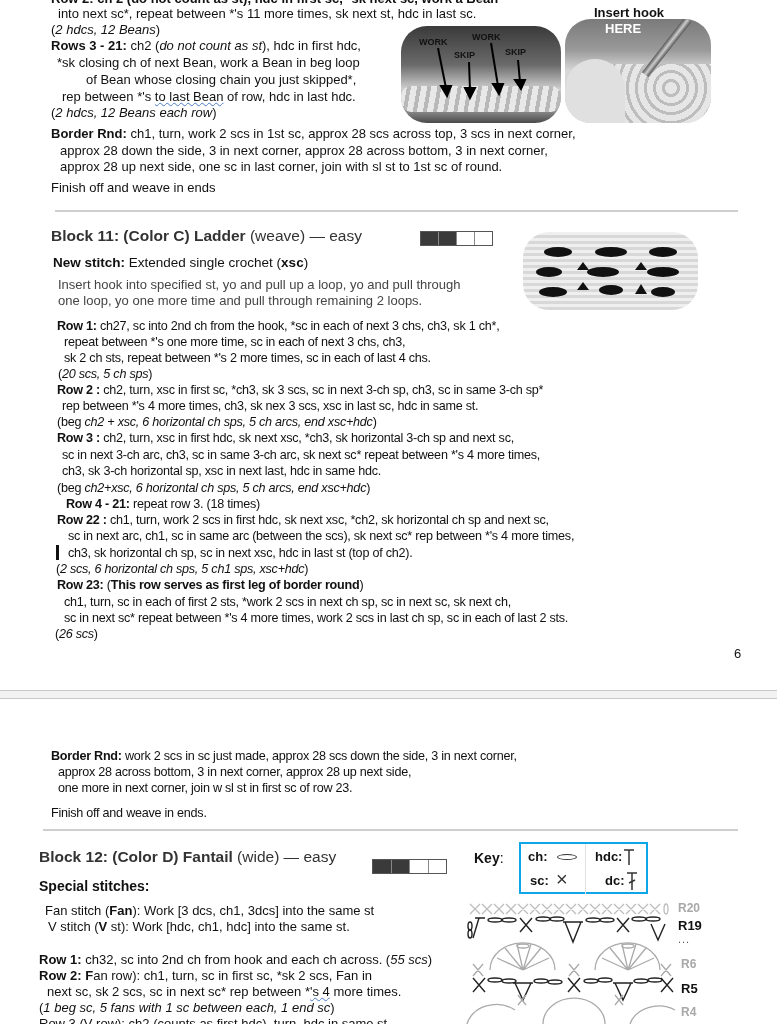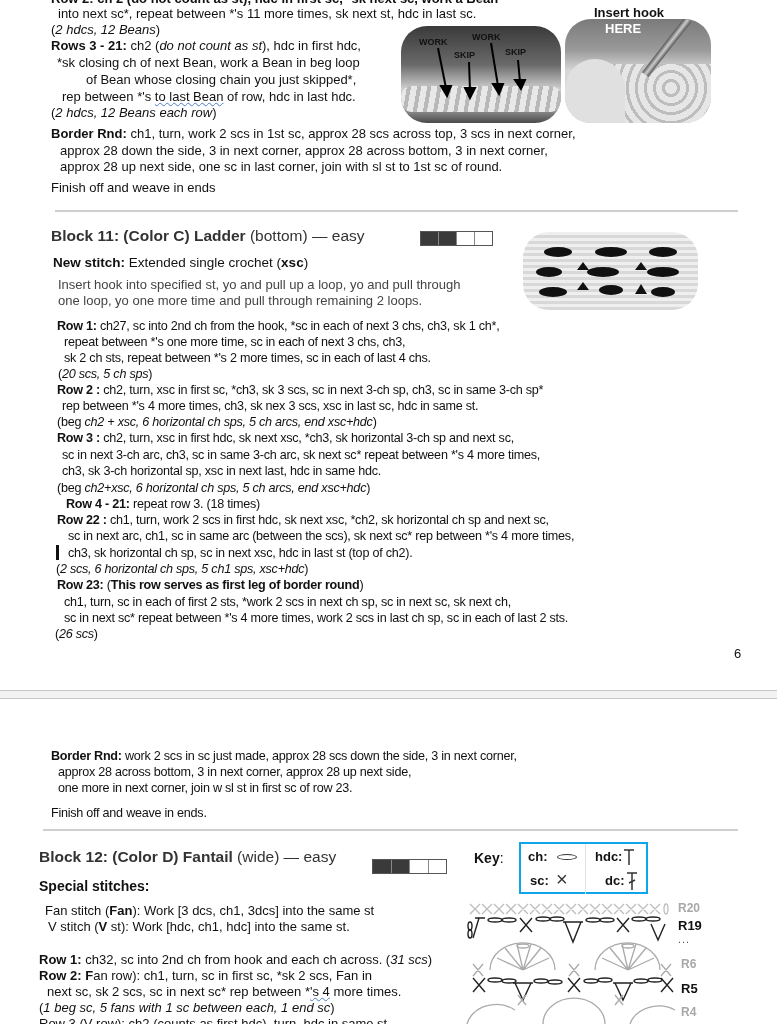--- a/index.html
+++ b/index.html
@@ -62,21 +62,21 @@
     <div class="abs" style="left:40px; top:2px; font-size:13px; font-weight:bold; color:#fff;">HERE</div>
   </div>
 
   <div class="ln" style="left:51px; top:126px;"><b>Border Rnd:</b><span>  ch1, turn, work 2 scs in 1st sc, approx 28 scs across top, 3 scs in next corner,</span></div>
   <div class="ln" style="left:60px; top:143px;">approx 28 down the side, 3 in next corner, approx 28 across bottom, 3 in next corner,</div>
   <div class="ln" style="left:60px; top:159px;">approx 28 up next side, one sc in last corner, join with sl st to 1st sc of round.</div>
   <div class="ln" style="left:51px; top:180px;">Finish off and weave in ends</div>
 
   <div class="rule" style="left:55px; top:210px; width:683px;"></div>
 
-  <div class="ln heading" style="left:51px; top:228px;"><b>Block 11: (Color C) Ladder</b><span>  (bottom)  —  easy</span></div>
+  <div class="ln heading" style="left:51px; top:228px;"><b>Block 11: (Color C) Ladder</b><span>  (weave)  —  easy</span></div>
   <div class="diff" style="left:420px; top:231px; width:73px; height:15px;">
     <span class="on"></span>
       <span class="on"></span>
       <span></span>
       <span></span>
   </div>
 
   <div class="photo" style="left:523px; top:232px; width:175px; height:78px; background:repeating-linear-gradient(0deg,#d8d8d8 0 3px,#efefef 3px 6px);">
     <svg width="175" height="78">
       <g fill="#111">
@@ -150,21 +150,21 @@
     <span class="on"></span>
       <span class="on"></span>
       <span></span>
       <span></span>
   </div>
 
   <div class="ln" style="left:39px; top:878px; font-size:14px; font-weight:bold;">Special stitches:</div>
   <div class="ln" style="left:45px; top:903px;"><span>Fan stitch (</span><b>Fan</b><span>):  Work [3 dcs, ch1, 3dcs] into the same st</span></div>
   <div class="ln" style="left:48px; top:919px;"><span>V stitch (</span><b>V</b><span> st):     Work [hdc, ch1, hdc] into the same st.</span></div>
 
-  <div class="ln" style="left:39px; top:952px;"><b>Row 1:</b><span> ch32, sc into 2nd ch from hook and each ch across. (</span><i>31 scs</i><span>)</span></div>
+  <div class="ln" style="left:39px; top:952px;"><b>Row 1:</b><span> ch32, sc into 2nd ch from hook and each ch across. (</span><i>55 scs</i><span>)</span></div>
   <div class="ln" style="left:39px; top:968px;"><b>Row 2: F</b><span>an row): ch1, turn, sc in first sc, *sk 2 scs, Fan in</span></div>
   <div class="ln" style="left:47px; top:984px;"><span>next sc, sk 2 scs, sc in next sc* rep between *</span><span class="squiggle">'s 4</span><span> more times.</span></div>
   <div class="ln" style="left:39px; top:1000px;">(<i>1 beg sc, 5 fans with 1 sc between each, 1 end sc</i>)</div>
   <div class="ln" style="left:39px; top:1016px;">Row 3 (V row): ch2 (counts as first hdc), turn, hdc in same st</div>
 
   <div class="ln" style="left:474px; top:850px; font-size:14px;"><b>Key</b><span>:</span></div>
   <div class="abs" style="left:519px; top:842px; width:129px; height:52px; border:2px solid #0ea5e9; box-sizing:border-box;">
     <div class="abs" style="left:64px; top:0; width:1px; height:50px; background:#e2e2e2;"></div>
     <div class="abs" style="left:7px; top:5px; font-size:13px; font-weight:bold;">ch:</div>
     <div class="abs" style="left:36px; top:10px; width:20px; height:6px; border:1.5px solid #333; border-radius:50%; box-sizing:border-box;"></div>

